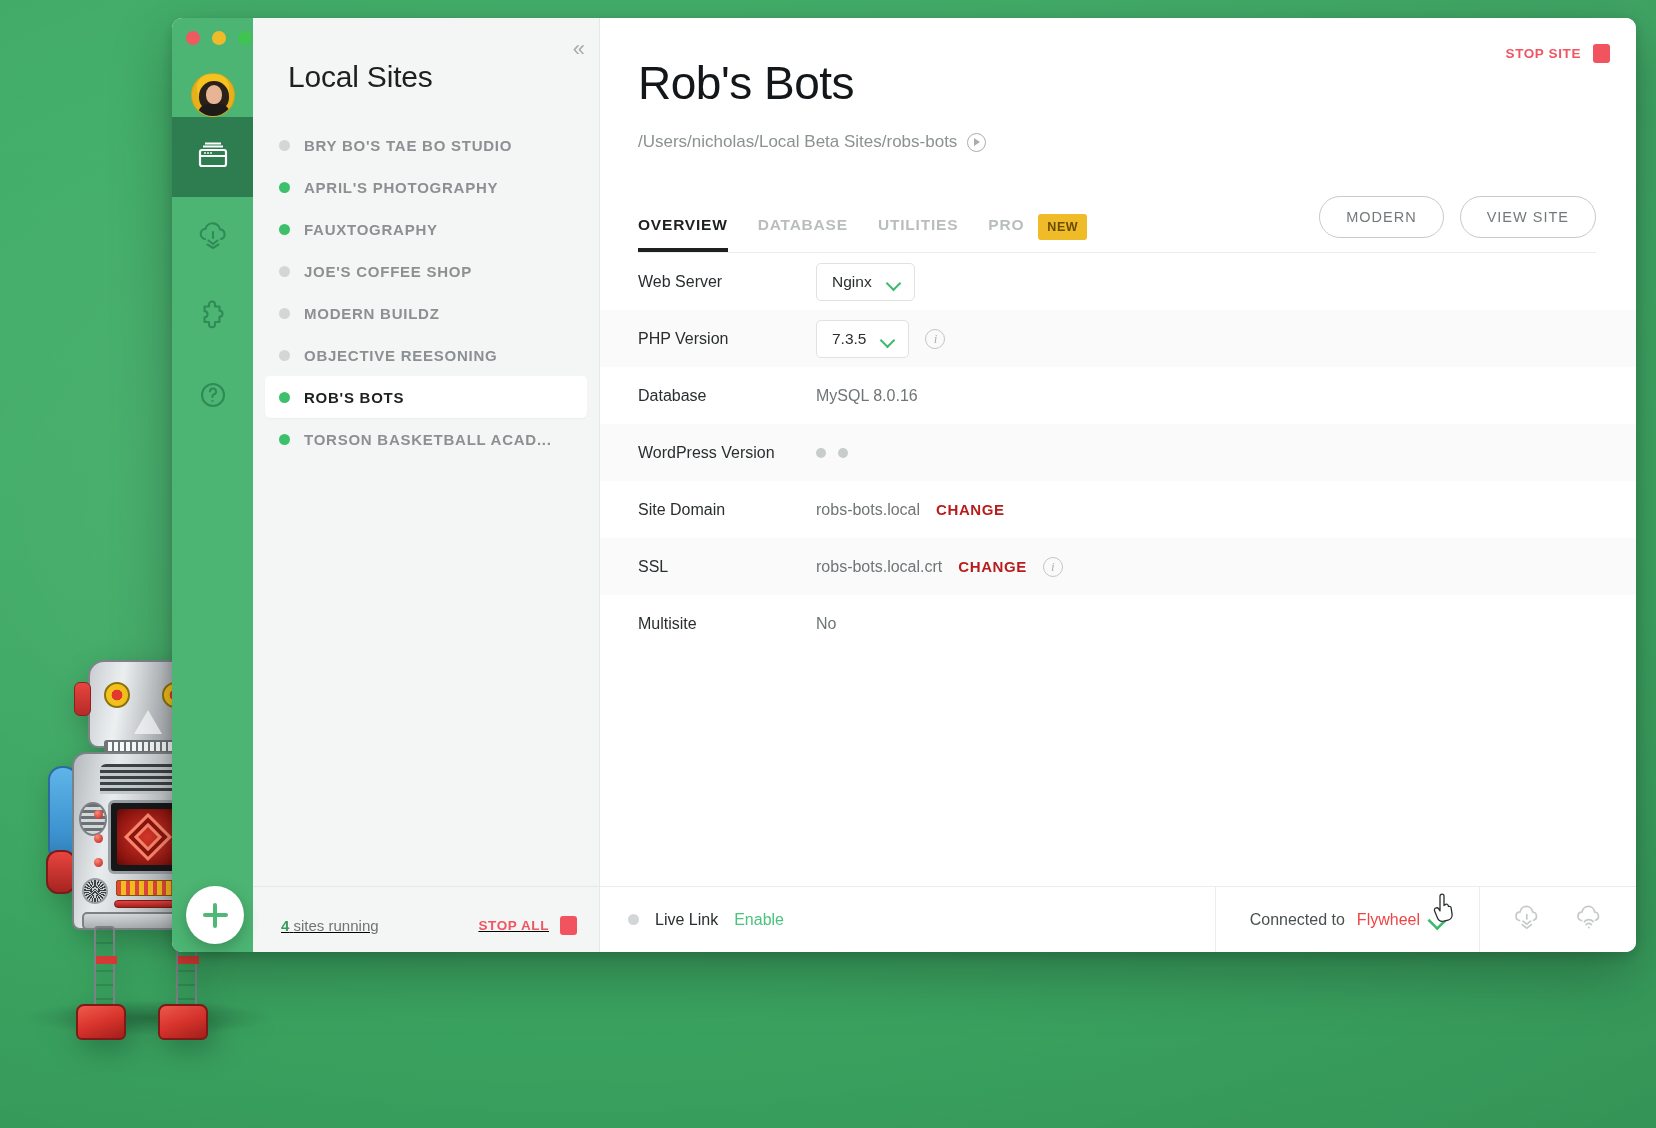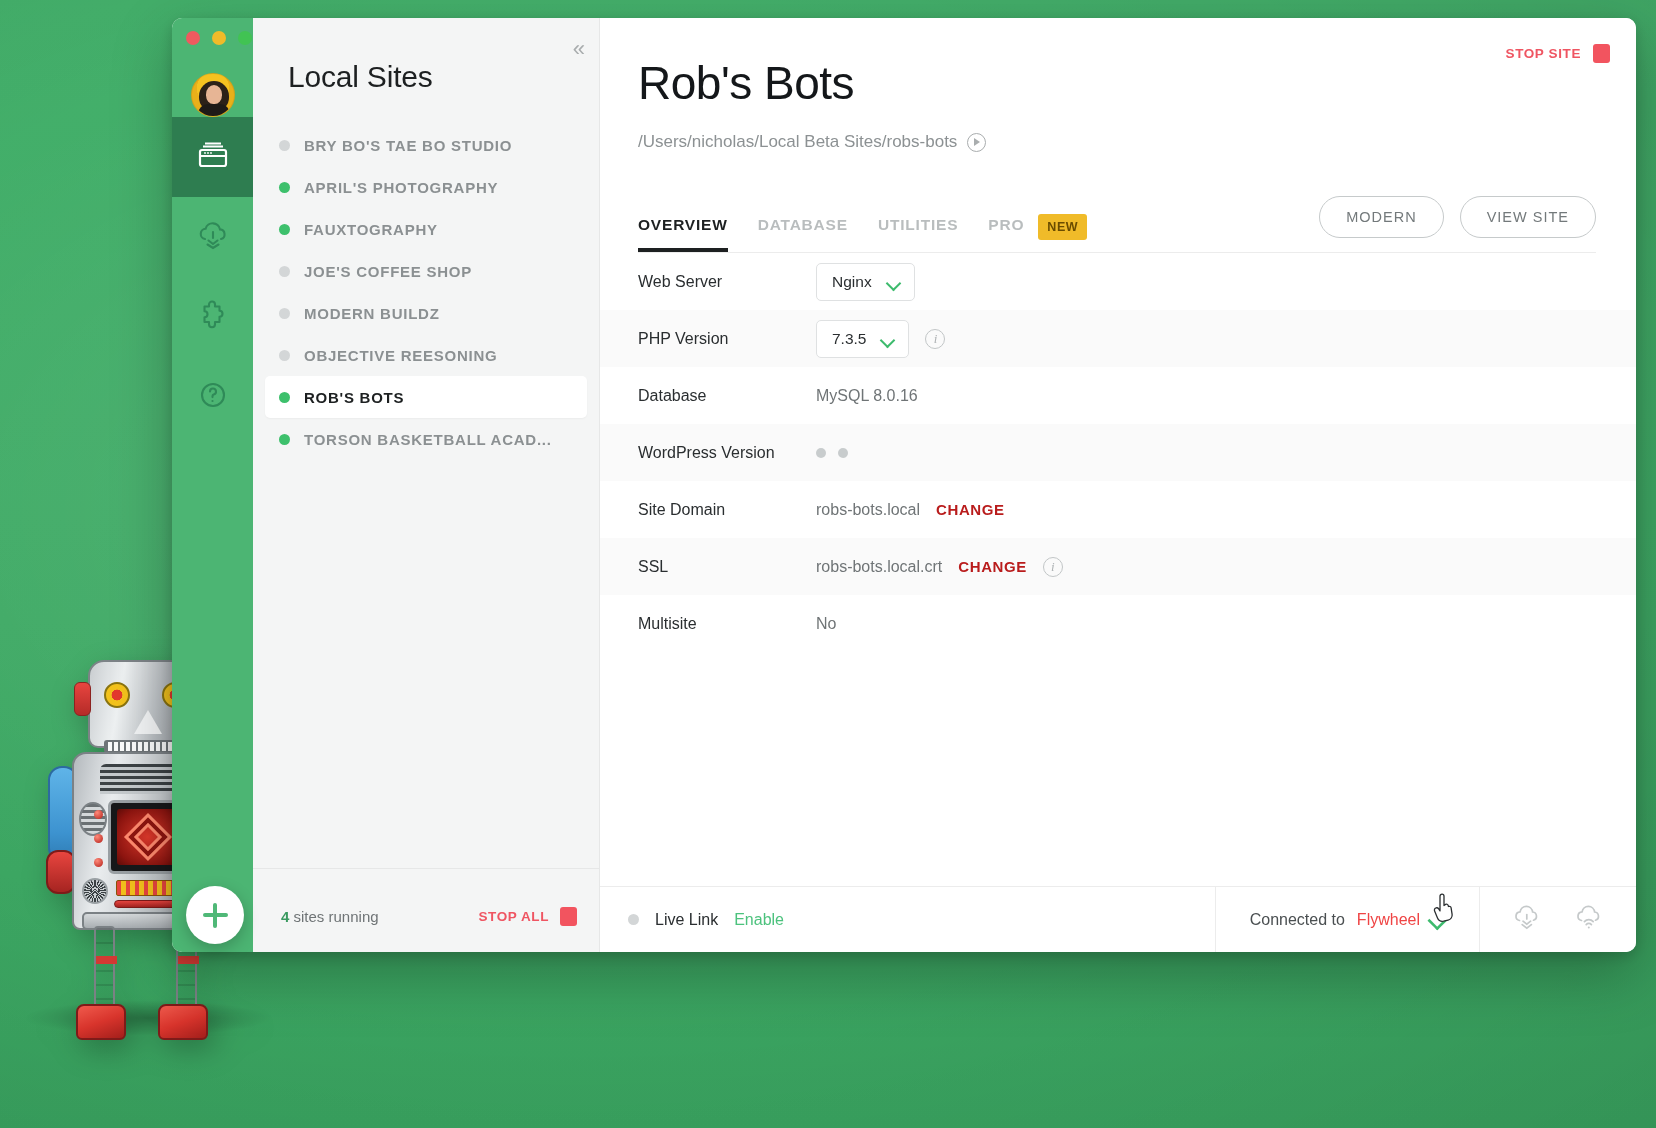--- a/index.html
+++ b/index.html
@@ -154,23 +154,24 @@
   .site-item .dot { width: 11px; height: 11px; border-radius: 50%; background: #d3d6d7; flex:0 0 11px; }
   .site-item.running .dot { background: #3dc06c; }
   .site-item .name {
     font-size: 15px; letter-spacing: 0.75px; color: #8b9092; font-weight: 700;
     white-space: nowrap; overflow: hidden; text-overflow: ellipsis;
   }
   .site-item.selected { background: #ffffff; border-radius: 5px; margin: 0 12px; padding-left: 14px; box-shadow: 0 1px 2px rgba(0,0,0,0.04); }
   .site-item.selected .name { color: #1d2021; }
 
   .sidebar-footer {
-    height: 84px; border-top: 1px solid #e6e7e7;
+    height: 66px; border-top: 1px solid #e6e7e7;
     display: flex; align-items: center; justify-content: space-between;
     padding: 11px 22px 0 28px;
+    text-decoration: underline;
   }
   .sites-running { font-size: 15px; color: #6f7476; }
   .sites-running b { color: #3a9a60; font-weight: 700; }
   .stop-all { display: flex; align-items: center; gap: 11px; cursor: pointer; }
   .stop-all .lbl { color: #ef5562; font-size: 13.5px; font-weight: 700; letter-spacing: 0.6px; }
   .stop-sq { width: 17px; height: 19px; background: #f2545f; border-radius: 3px; }
 
   
   .main { flex: 1 1 auto; display: flex; flex-direction: column; min-width: 0; background:#fff; }
   .main-head { position: relative; padding: 38px 40px 0 38px; }

